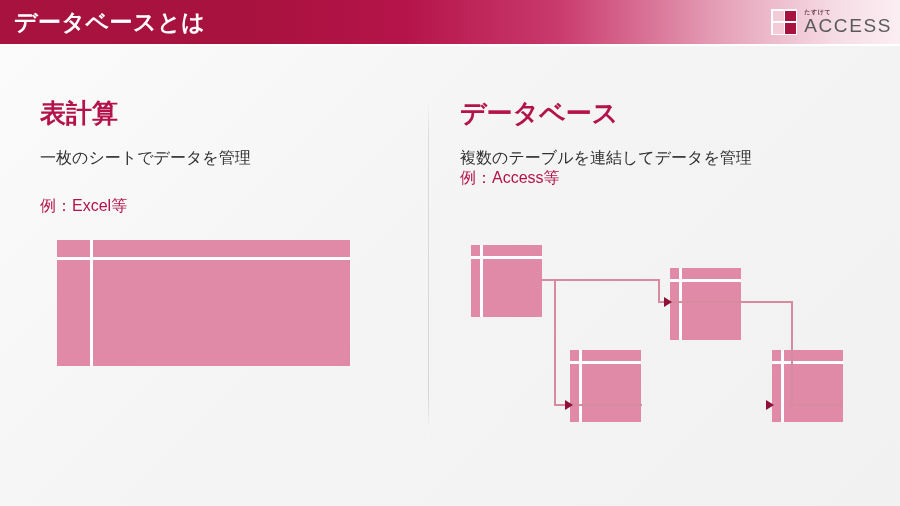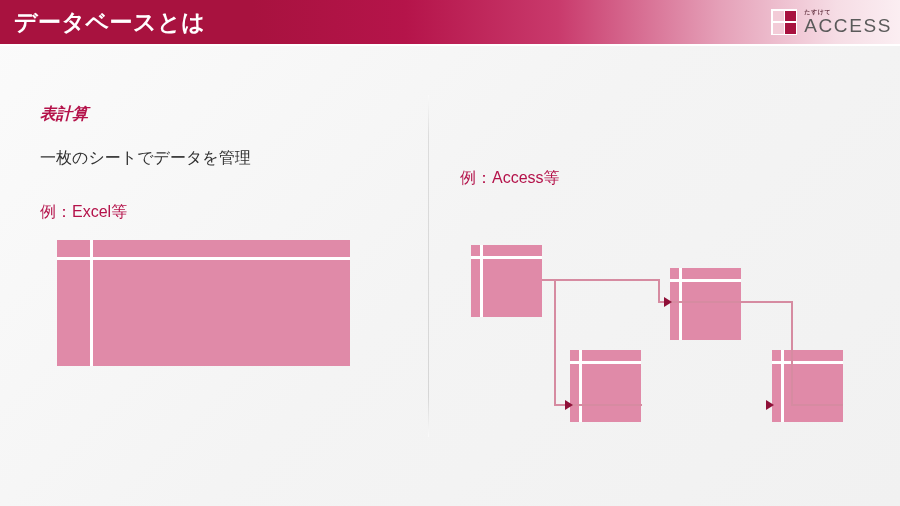--- a/index.html
+++ b/index.html
@@ -94,45 +94,44 @@
   .logo-word {
     font-size: 19px;
     color: #5a5a5a;
     letter-spacing: 1.6px;
     line-height: 19px;
   }
 
   
   .column-heading {
     position: absolute;
-    font-size: 16px;
+    font-size: 26px;
     font-weight: bold;
     color: #b4124a;
     line-height: 27px;
     white-space: nowrap;
-    font-style: italic;
   }
   .column-desc {
     position: absolute;
     font-size: 16px;
     color: #2f2f2f;
     line-height: 20px;
     white-space: nowrap;
   }
   .column-example {
     position: absolute;
     font-size: 16px;
     color: #b4124a;
     line-height: 20px;
     white-space: nowrap;
   }
 
   #heading-left   { left: 40px;  top: 100px; }
   #desc-left      { left: 40px;  top: 148px; text-align: center; }
-  #example-left   { left: 40px;  top: 202px; text-align: right; }
+  #example-left   { left: 40px;  top: 196px; text-align: right; }
   #heading-right  { left: 460px; top: 100px; }
   #desc-right     { left: 460px; top: 148px; }
   #example-right  { left: 460px; top: 168px; }
 
   #column-divider {
     position: absolute;
     left: 428px;
     top: 95px;
     width: 1px;
     height: 342px;
@@ -276,20 +275,22 @@
 
   <div class="column-heading" id="heading-left">表計算</div>
   <div class="column-desc" id="desc-left">一枚のシートでデータを管理</div>
   <div class="column-example" id="example-left">例：Excel等</div>
 
   <div id="spreadsheet-graphic">
     <div id="spreadsheet-header-divider"></div>
     <div id="spreadsheet-column-divider"></div>
   </div>
 
+  <div class="column-heading" id="heading-right">データベース</div>
+  <div class="column-desc" id="desc-right">複数のテーブルを連結してデータを管理</div>
   <div class="column-example" id="example-right">例：Access等</div>
 
   <div id="database-graphic">
 
     <div class="db-table" id="db-table-1">
       <div class="db-row-divider"></div>
       <div class="db-col-divider"></div>
     </div>
 
     <div class="db-table" id="db-table-2">

